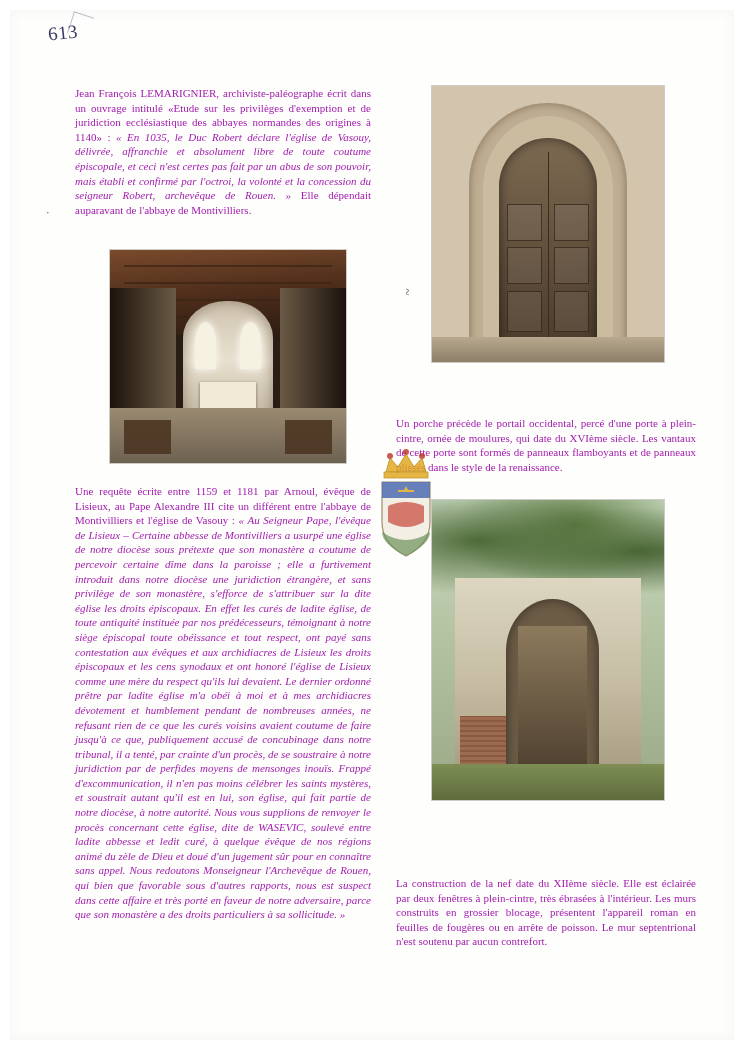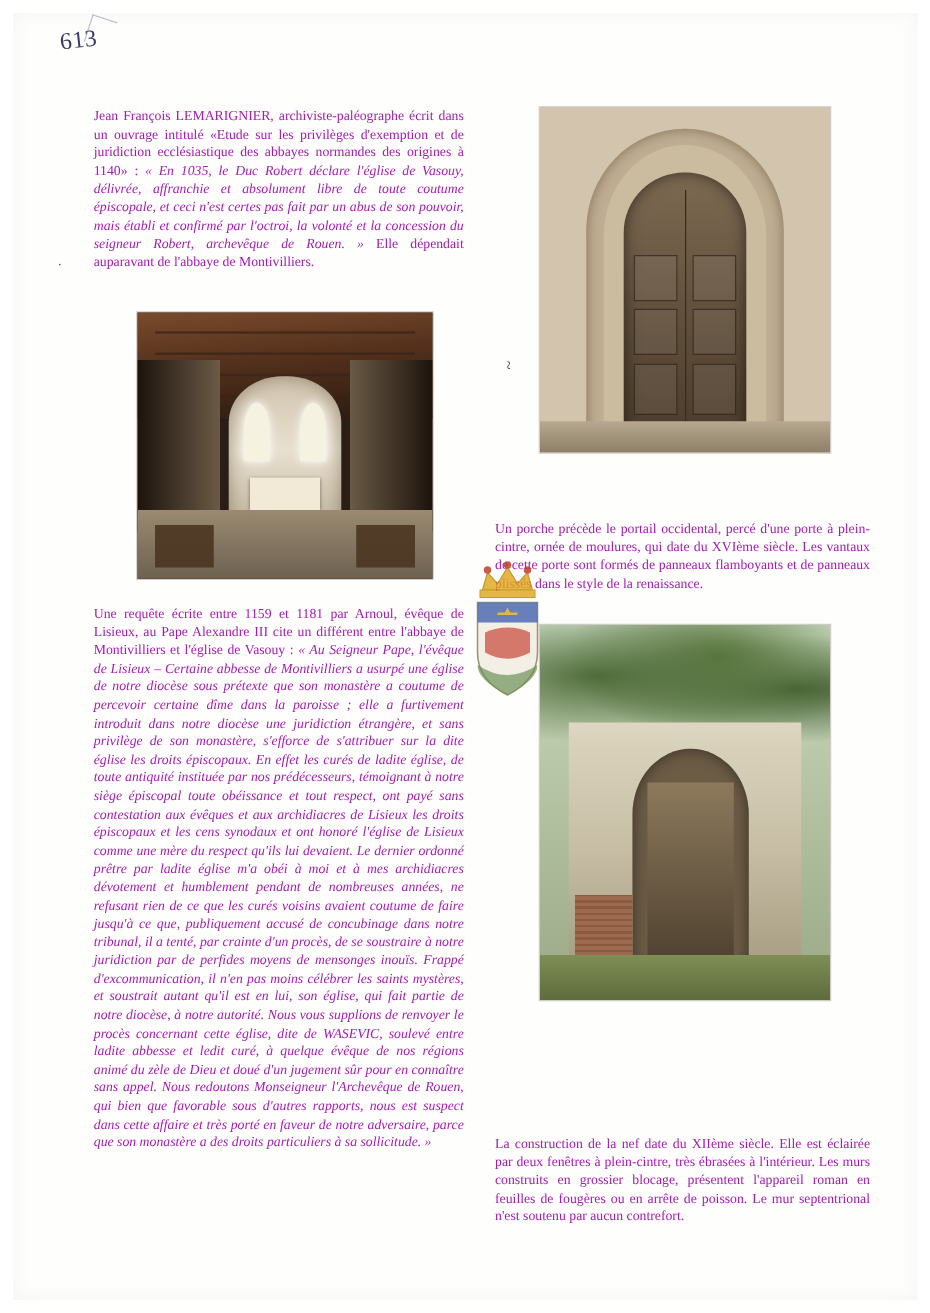--- a/index.html
+++ b/index.html
@@ -79,21 +79,21 @@
   }
 
   #requete-paragraph {
     left: 75px;
     top: 484px;
     width: 296px;
   }
 
   #nef-caption {
     left: 396px;
-    top: 908px;
+    top: 876px;
     width: 300px;
   }
 
   
   .photo {
     position: absolute;
     background: #c9bca8;
     overflow: hidden;
     box-shadow: 0 0 0 1px rgba(120,110,95,0.35);
   }

